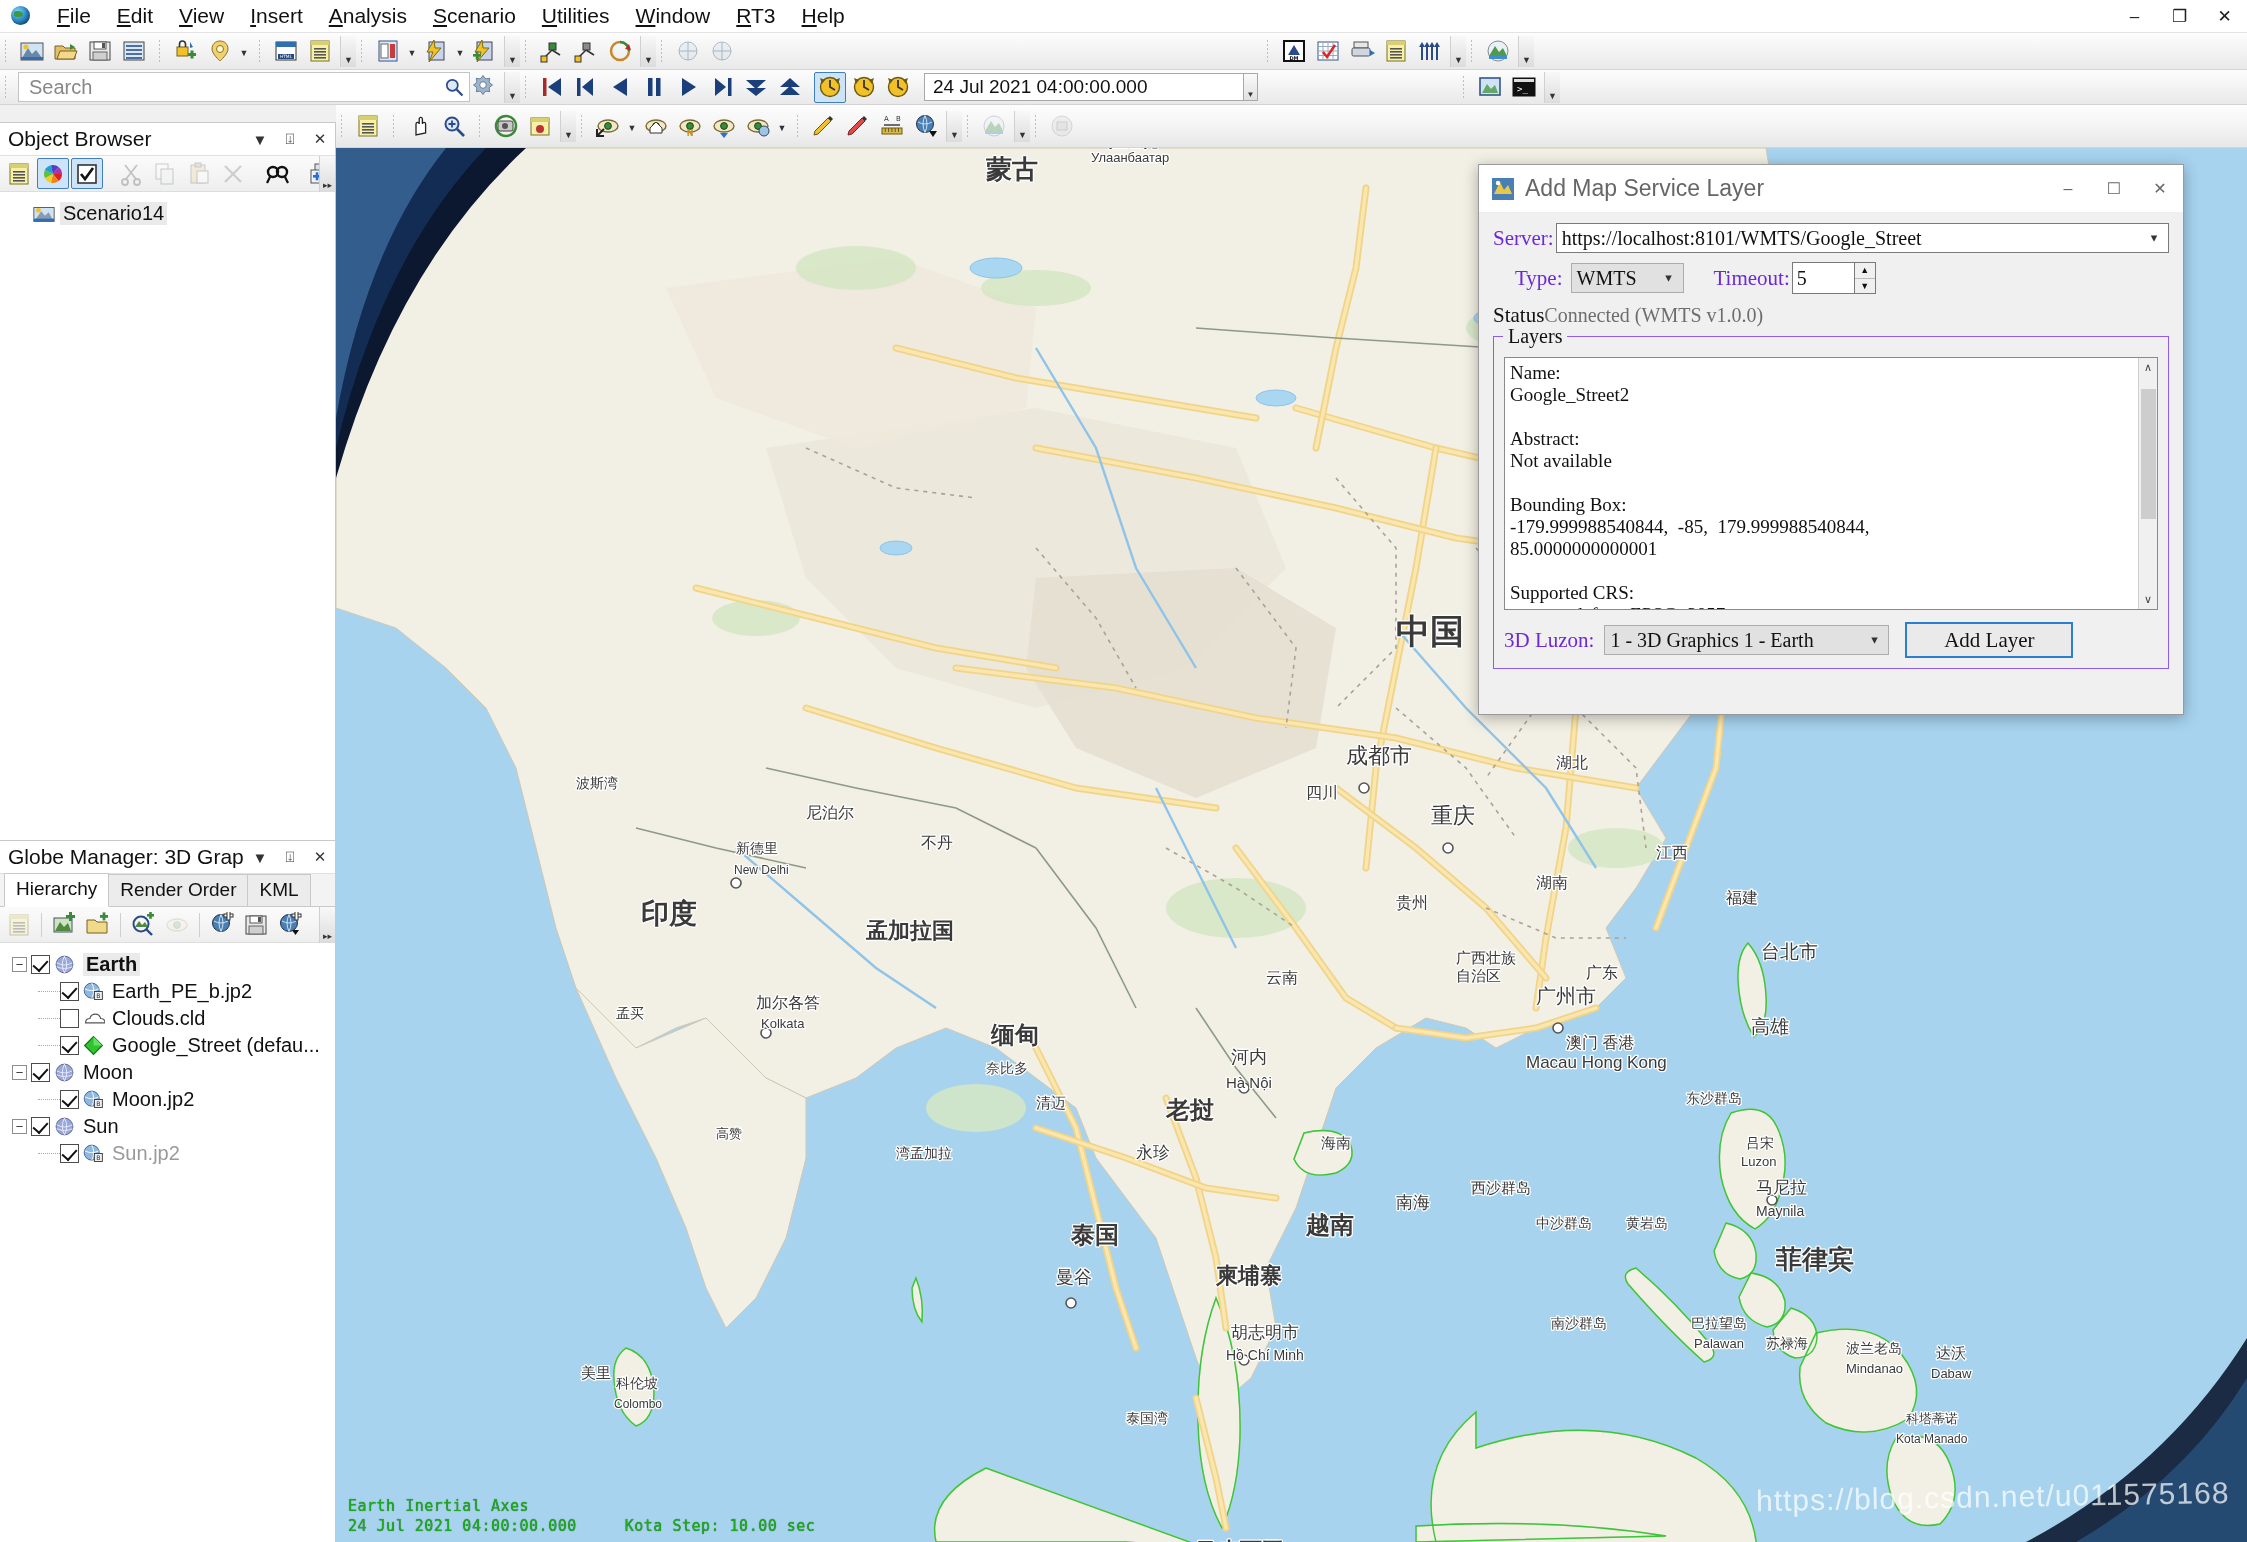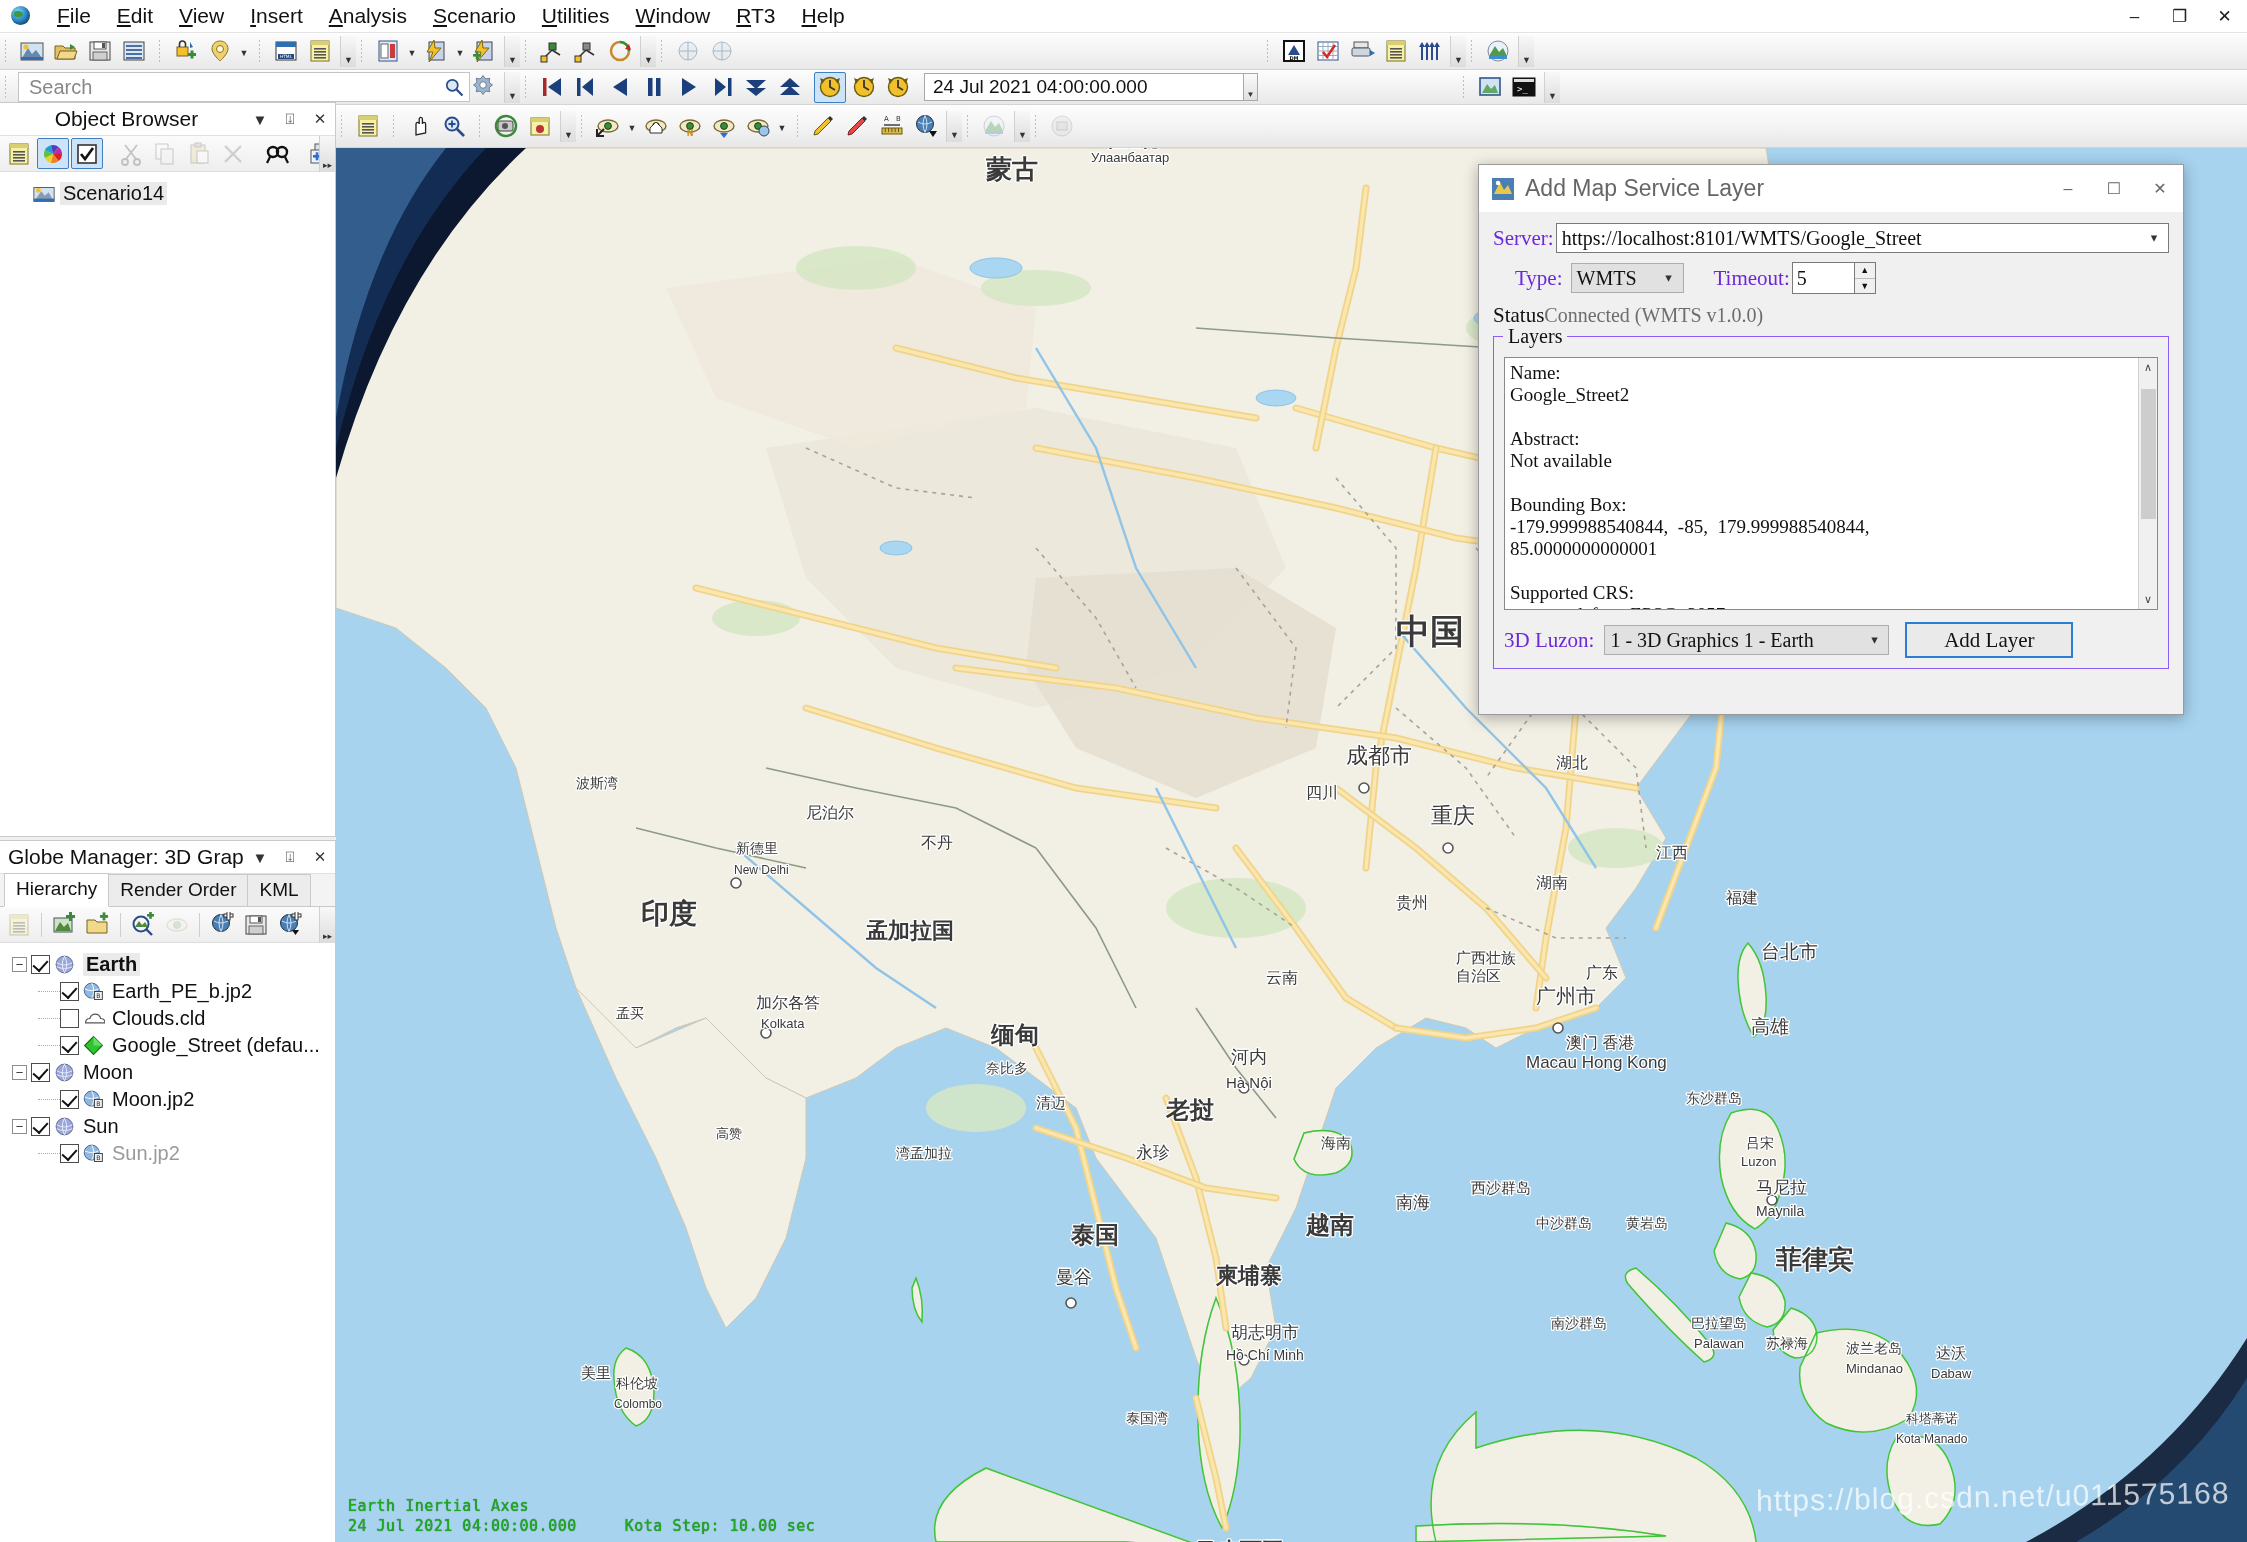--- a/index.html
+++ b/index.html
@@ -114,21 +114,21 @@
     border: 1px solid #a8a8a8; border-left: none;
     display: flex; flex-direction: column; align-items: center; justify-content: flex-end;
     font-size: 8px; color: #333; padding-bottom: 1px;
   }
 
   
   .panel {
     position: absolute; background: #fff;
     border: 1px solid #c9c9c9;
   }
-  #object-browser { left: 0; top: 102px; width: 336px; height: 735px; border-left: none; text-align: center; }
+  #object-browser { left: 0; top: 122px; width: 336px; height: 735px; border-left: none; }
   #globe-manager { left: 0; top: 840px; width: 336px; height: 702px; border-left: none; border-bottom: none;}
   .panel-header {
     height: 33px; display: flex; align-items: center;
     background: #fff; border-bottom: 1px solid #e0e0e0;
     padding-left: 8px;
   }
   .panel-title { font-size: 21px; color: #111; flex: 1; white-space: nowrap; overflow: hidden; }
   .panel-hdr-btn {
     width: 30px; height: 30px; display: flex; align-items: center; justify-content: center;
     font-size: 15px; color: #333; cursor: default;

